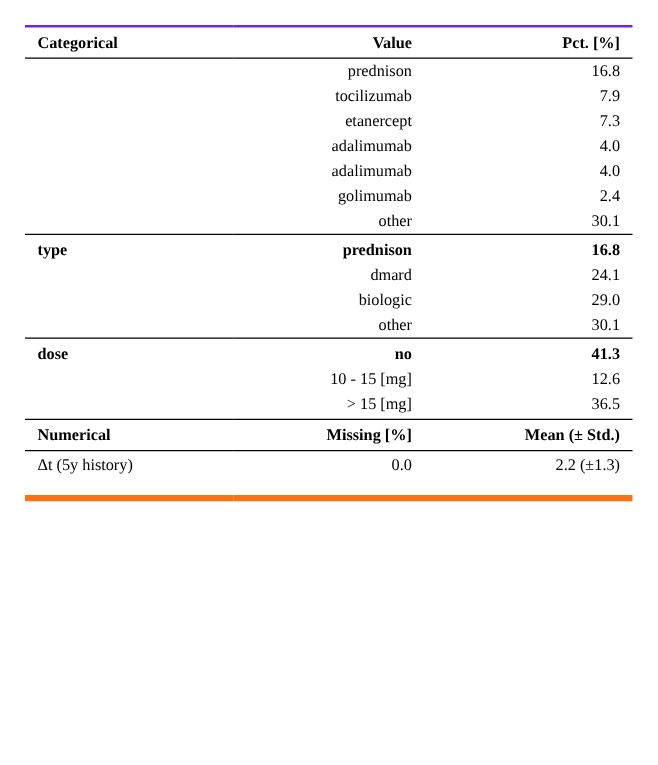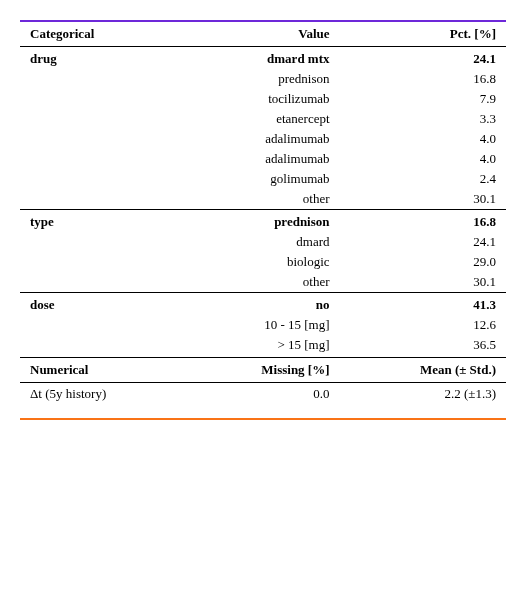--- a/index.html
+++ b/index.html
@@ -43,56 +43,51 @@
       padding-bottom: 4px;
     }
     .numerical-header-row td {
       border-top: 1px solid #000;
       border-bottom: 1px solid #000;
       font-weight: bold;
       padding-top: 4px;
       padding-bottom: 4px;
     }
     tfoot tr td {
-      border-bottom: 2px solid #f97316;
+      border-bottom: 5px solid #f97316;
       padding-top: 3px;
       padding-bottom: 16px;
     }
   </style>
 </head>
 <body>
 
 <table>
   <thead>
     <tr>
       <th>Categorical</th>
       <th>Value</th>
       <th>Pct. [%]</th>
     </tr>
   </thead>
   <tbody id="categorical-body">
-  <tr class="section-header-row">
-        <td>drug</td>
-        <td>dmard mtx</td>
-        <td>24.1</td>
-      </tr>
       <tr>
         <td></td>
         <td>prednison</td>
         <td>16.8</td>
       </tr>
       <tr>
         <td></td>
         <td>tocilizumab</td>
         <td>7.9</td>
       </tr>
       <tr>
         <td></td>
         <td>etanercept</td>
-        <td>3.3</td>
+        <td>7.3</td>
       </tr>
       <tr>
         <td></td>
         <td>adalimumab</td>
         <td>4.0</td>
       </tr>
       <tr>
         <td></td>
         <td>adalimumab</td>
         <td>4.0</td>

